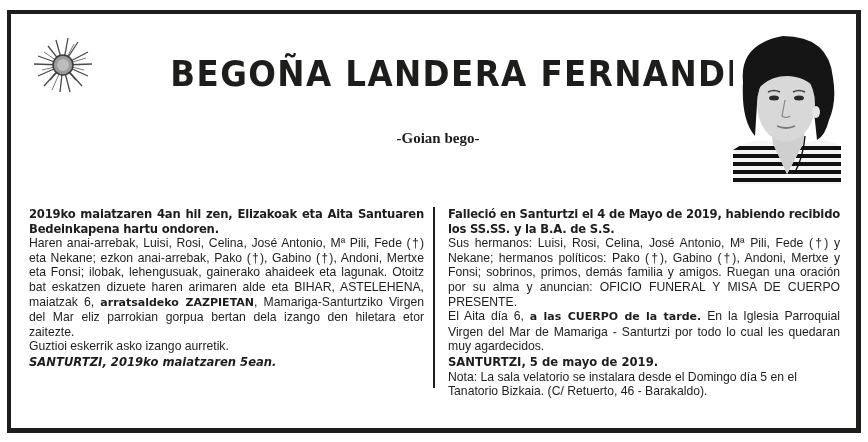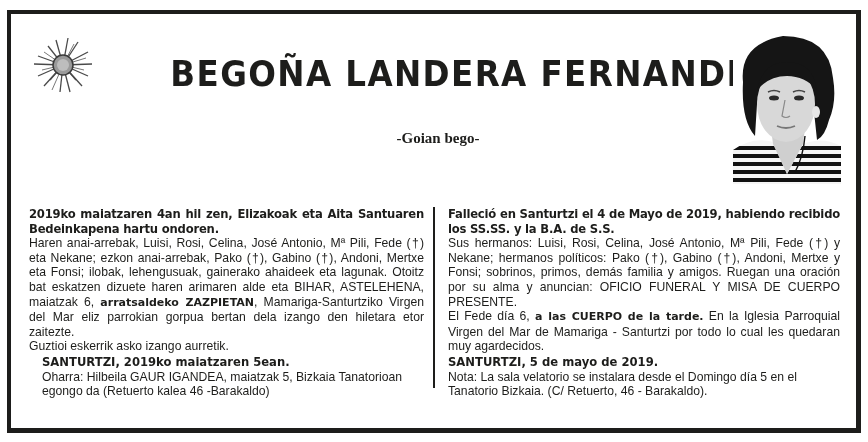--- a/index.html
+++ b/index.html
@@ -16,21 +16,21 @@
     .subtitle { position: absolute; left: 300px; top: 130px; width: 276px; text-align: center;
                 font-family: Liberation Serif, serif; font-weight: bold; font-size: 15px; color: #1d1d1b; }
     .photo { position: absolute; left: 733px; top: 32px; width: 108px; height: 152px; }
     .col { position: absolute; top: 207px; font-size: 12.2px; line-height: 14.6px; color: #1d1d1b; }
     .col-left { left: 29px; width: 395px; text-align: justify; }
     .col-right { left: 448px; width: 392px; text-align: justify; }
     .col p { margin: 0; }
     .col .lead { font-family: "DejaVu Sans", sans-serif; font-weight: bold; font-size: 11.6px; letter-spacing: -0.2px; }
     .col b { font-family: "DejaVu Sans", sans-serif; font-size: 11px; }
     .sig { position: absolute; top: 355px; font-size: 12.2px; line-height: 14.6px; color: #1d1d1b; }
-    .sig-left { left: 42px; width: 400px; }
+    .sig-left { left: 29px; width: 400px; font-style: italic; }
     .sig-right { left: 448px; width: 400px; }
     .sig .sig-title { font-family: "DejaVu Sans", sans-serif; font-weight: bold; font-size: 11.6px; }
     .divider { position: absolute; left: 433px; top: 207px; width: 1.5px; height: 181px; background: #1d1d1b; }
   </style>
 </head>
 <body>
 
 <div class="frame"></div>
 
 <svg class="thistle" viewBox="0 0 66 62">
@@ -109,24 +109,23 @@
   <p class="lead">2019ko maiatzaren 4an hil zen, Elizakoak eta Aita Santuaren Bedeinkapena hartu ondoren.</p>
   <p><span>Haren anai-arrebak,  Luisi, Rosi, Celina, José Antonio, Mª Pili, Fede (†) eta Nekane; ezkon anai-arrebak, Pako (†), Gabino (†), Andoni, Mertxe eta Fonsi; ilobak, lehengusuak, gainerako ahaideek eta lagunak. Otoitz bat eskatzen dizuete haren arimaren alde eta BIHAR, ASTELEHENA, maiatzak 6, </span><b>arratsaldeko ZAZPIETAN</b><span>, Mamariga-Santurtziko Virgen del Mar eliz parrokian gorpua bertan dela izango den hiletara etor zaitezte.</span></p>
   <p>Guztioi eskerrik asko izango aurretik.</p>
 </div>
 
 <div class="divider"></div>
 
 <div class="col col-right">
   <p class="lead">Falleció en Santurtzi el 4 de Mayo de 2019, habiendo recibido los SS.SS. y la B.A. de S.S.</p>
   <p>Sus hermanos: Luisi, Rosi, Celina, José Antonio, Mª Pili, Fede (†) y Nekane; hermanos  políticos: Pako (†), Gabino (†), Andoni, Mertxe y Fonsi; sobrinos, primos, demás familia y amigos. Ruegan una oración por su alma y anuncian: OFICIO FUNERAL Y MISA DE CUERPO PRESENTE.</p>
-  <p><span> El Fede día 6, </span><b>a las CUERPO de la tarde.</b><span> En la Iglesia Parroquial Virgen del Mar de Mamariga - Santurtzi por todo lo cual les quedaran muy agardecidos.</span></p>
+  <p><span> El Aita día 6, </span><b>a las CUERPO de la tarde.</b><span> En la Iglesia Parroquial Virgen del Mar de Mamariga - Santurtzi por todo lo cual les quedaran muy agardecidos.</span></p>
 </div>
 
 <div class="sig sig-left">
   <div class="sig-title">SANTURTZI, 2019ko maiatzaren 5ean.</div>
-  <div>Oharra: Hilbeila GAUR IGANDEA, maiatzak 5, Bizkaia Tanatorioan egongo da (Retuerto kalea 46 -Barakaldo)</div>
 </div>
 
 <div class="sig sig-right">
   <div class="sig-title">SANTURTZI, 5 de mayo de 2019.</div>
   <div>Nota: La sala velatorio se instalara desde el Domingo día 5 en el Tanatorio Bizkaia. (C/ Retuerto, 46 - Barakaldo).</div>
 </div>
 
 </body></html>

